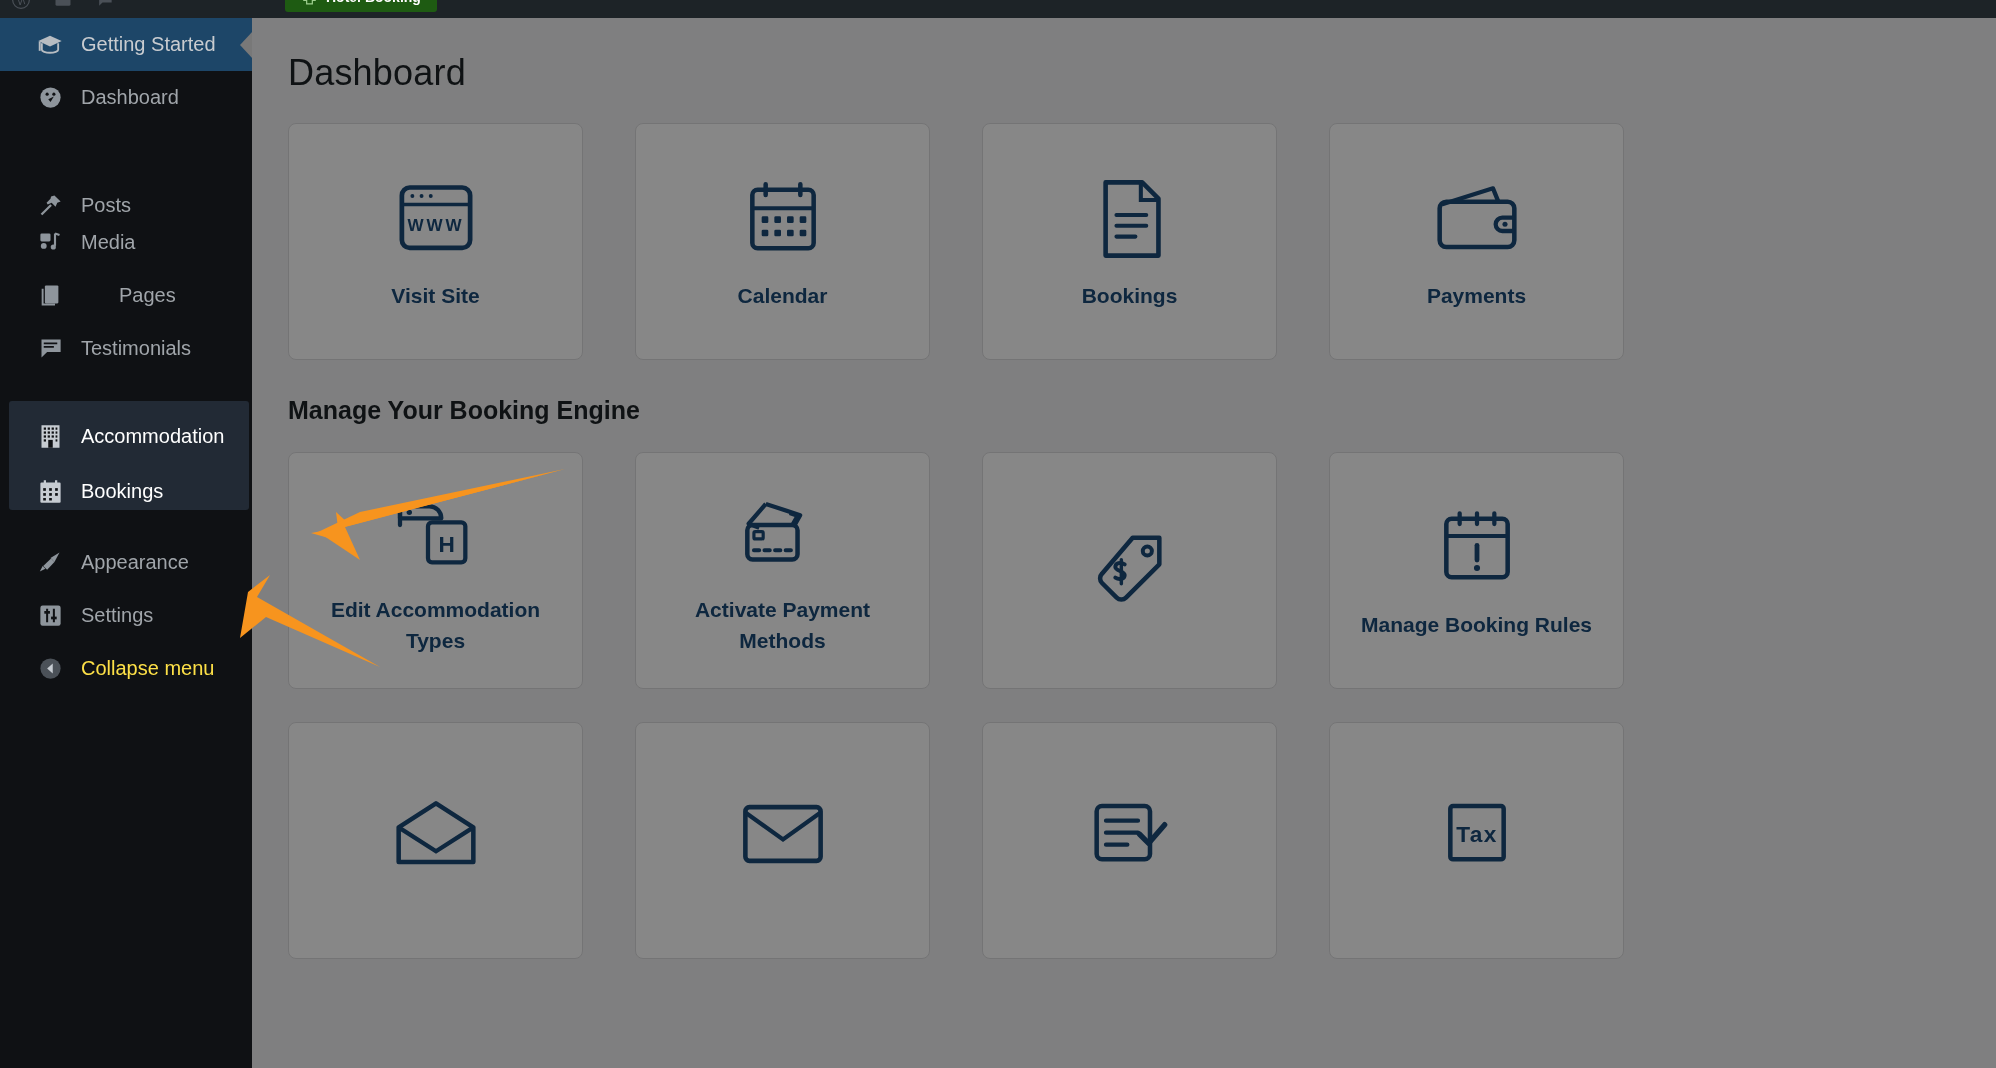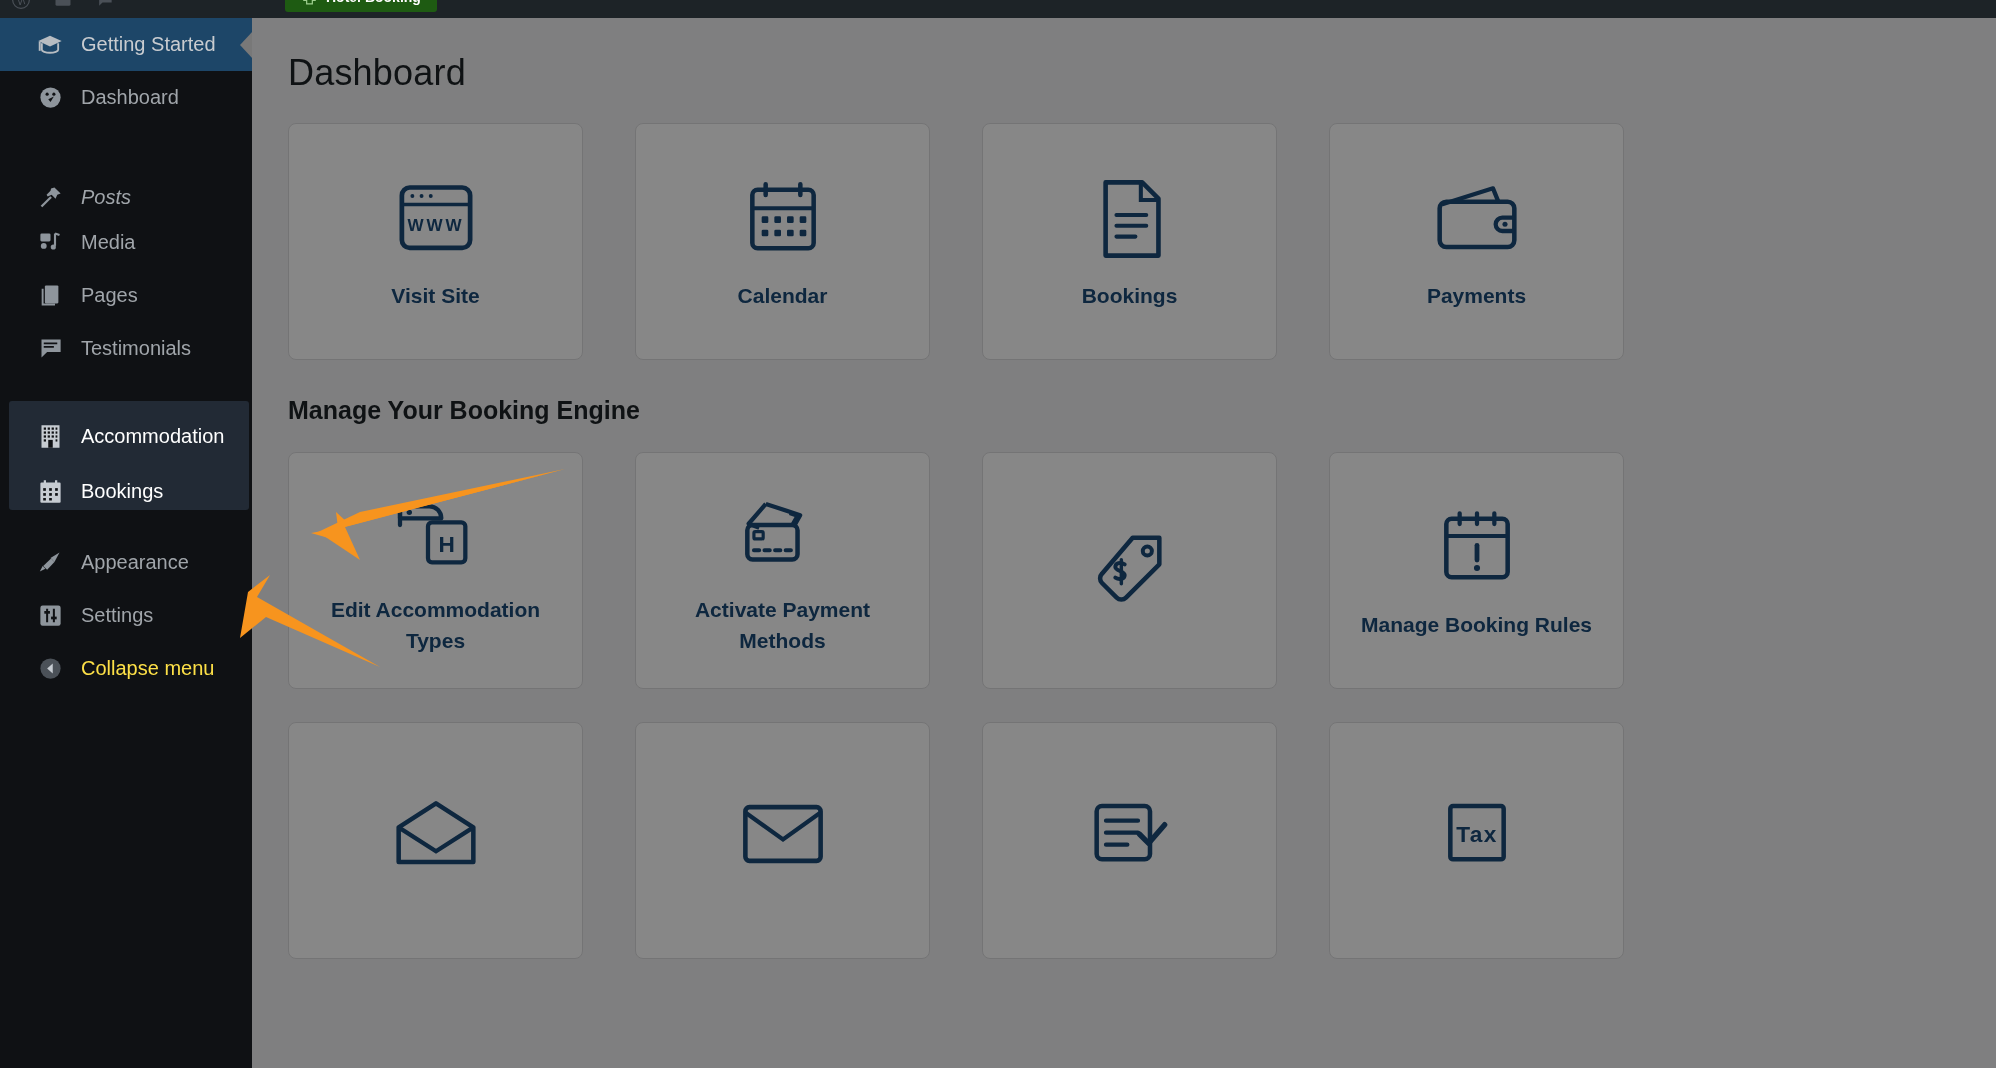--- a/index.html
+++ b/index.html
@@ -147,21 +147,21 @@
         <svg width="27" height="27" viewBox="0 0 24 24">
           <circle cx="12" cy="12" r="9" fill="#8e959c"></circle>
           <circle cx="9" cy="9" r="1.4" fill="#0f1114"></circle>
           <circle cx="15" cy="9" r="1.4" fill="#0f1114"></circle>
           <path d="M12 16l3-5-5 2.5z" fill="#0f1114"></path>
         </svg>
       </span>
       <span>Dashboard</span>
     </div>
 
-    <div class="menu-item" style="top:153px;position:absolute;width:232px;font-style:italic;">
+    <div class="menu-item" style="top:161px;position:absolute;width:232px;">
       <span class="mi-ico">
         <svg width="27" height="27" viewBox="0 0 24 24">
           <path d="M15.5 3l5.5 5.5-3 1-1.5 3.5L13 9.5 9.5 11l-1-1.5L12 6l.5-2 3-1z" fill="#8e959c"></path>
           <path d="M12.5 11.5L4 20" stroke="#8e959c" stroke-width="2" fill="none"></path>
         </svg>
       </span>
       <span>Posts</span>
     </div>
 
     <div class="menu-item" style="top:198px;position:absolute;width:252px;">
@@ -170,21 +170,21 @@
           <rect x="3" y="4" width="9" height="7" rx="1.2" fill="#8e959c"></rect>
           <circle cx="6" cy="15" r="2.6" fill="#8e959c"></circle>
           <path d="M16 4v11" stroke="#8e959c" stroke-width="1.9" fill="none"></path>
           <circle cx="14.5" cy="16" r="2.3" fill="#8e959c"></circle>
           <path d="M16 4l4 1.4" stroke="#8e959c" stroke-width="1.9" fill="none"></path>
         </svg>
       </span>
       <span>Media</span>
     </div>
 
-    <div class="menu-item" style="top:251px;position:absolute;width:252px;">
+    <div class="menu-item" style="top:251px;position:absolute;width:252px;gap:38px;">
       <span class="mi-ico">
         <svg width="27" height="27" viewBox="0 0 24 24">
           <rect x="7" y="3" width="12" height="16" rx="1" fill="#8e959c"></rect>
           <path d="M5 6v14h11" fill="none" stroke="#8e959c" stroke-width="1.7"></path>
         </svg>
       </span>
       <span>Pages</span>
     </div>
 
     <div class="menu-item" style="top:304px;position:absolute;width:264px;">

